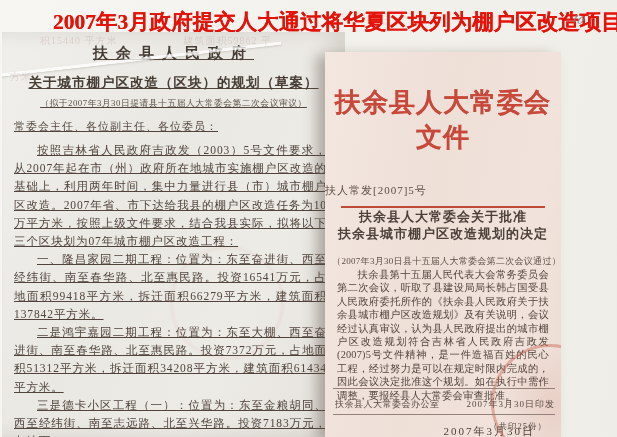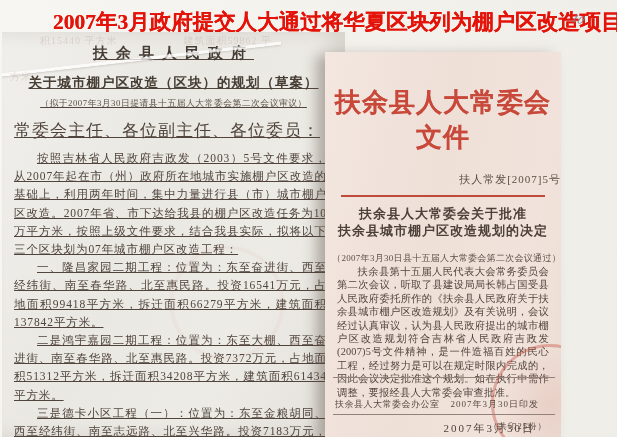--- a/index.html
+++ b/index.html
@@ -25,21 +25,21 @@
     position:absolute;left:2px;top:32px;width:343px;height:405px;
     background:linear-gradient(115deg,#f0efeb 0%,#eae8e3 40%,#edebe6 70%,#e4e1db 100%);
     box-shadow:inset -14px 0 18px rgba(120,110,100,.18);
     color:#50443c;overflow:hidden;text-decoration:underline;
   }
   .lp-org{margin-top:12px;text-align:center;font-size:15px;font-weight:bold;
     letter-spacing:8px;color:#453c35;}
   .lp-title{margin-top:11px;text-align:center;font-size:13.5px;font-weight:bold;
     letter-spacing:1px;color:#463d35;}
   .lp-note{margin-top:6px;text-align:center;font-size:8.8px;color:#5d5148;letter-spacing:.5px;}
-  .lp-salut{margin:9px 0 0 12px;font-size:17px;letter-spacing:1px;}
+  .lp-salut{margin:9px 0 0 12px;font-size:11px;letter-spacing:1px;}
   .lp-body{margin:7px 18px 0 12px;font-size:11.5px;line-height:18.2px;
     letter-spacing:.9px;text-align:justify;}
   .lp-body p{margin:0;text-indent:2em;}
   .bleed{position:absolute;color:#b4958c;opacity:.30;font-size:10px;
     letter-spacing:1px;filter:blur(.4px);white-space:nowrap;}
   .seal-faint{
     position:absolute;left:168px;top:214px;width:108px;height:108px;border-radius:50%;
     border:3px solid rgba(190,110,95,.35);opacity:.22;filter:blur(1px);
   }
   .crease{
@@ -49,39 +49,39 @@
   }
   
   .right-page{
     position:absolute;left:325px;top:52px;width:236px;height:385px;
     background:linear-gradient(100deg,#f3e7e0 0%,#eedfd7 45%,#f1e3db 80%,#ecdcd3 100%);
     box-shadow:-9px 3px 12px rgba(90,78,68,.38);
     color:#53463e;overflow:hidden;
   }
   .rp-masthead{margin-top:33px;text-align:center;font-size:26px;font-weight:bold;
     letter-spacing:1px;color:#c8483a;text-shadow:0 0 .6px rgba(200,72,58,.7);}
-  .rp-number{margin-top:17px;text-align:right;font-size:11px;color:#5c4c44;letter-spacing:1px;}
+  .rp-number{margin-top:28px;text-align:left;font-size:11px;color:#5c4c44;letter-spacing:1px;}
   .rp-rule{margin:8px 16px 0 16px;border:0;border-top:2px solid #c04a3a;}
-  .rp-dtitle{margin-top:8px;text-align:center;font-size:13px;font-weight:bold;
+  .rp-dtitle{text-align:center;font-size:13px;font-weight:bold;
     letter-spacing:1px;color:#4c403a;line-height:17px;}
   .rp-adopt{margin-top:13px;text-align:right;font-size:9px;color:#5d4f47;letter-spacing:.3px;}
   .rp-body{margin:0 12px 0 12px;font-size:10.3px;line-height:13.4px;
     letter-spacing:.2px;text-align:justify;text-indent:2em;color:#52453d;}
   .rp-date{margin:22px 26px 0 0;text-align:right;font-size:11px;letter-spacing:2px;color:#4e423a;}
   .rp-seal{
     position:absolute;left:166px;top:292px;width:112px;height:112px;border-radius:50%;
     border:3px solid rgba(199,88,72,.42);
     background:radial-gradient(circle at 50% 50%,rgba(199,88,72,.10) 0%,rgba(199,88,72,.02) 55%,transparent 70%);
     filter:blur(.4px);
   }
   .rp-footer{position:absolute;left:8px;right:6px;bottom:26px;
-    border-top:1.5px solid #93817a;padding-top:20px;
+    border-top:1.5px solid #93817a;padding-top:9px;
     display:flex;justify-content:space-between;font-size:9px;color:#564940;}
   .rp-footer .office{margin-left:2px;letter-spacing:.5px;}
-  .rp-footer .printdate{margin-right:16px;letter-spacing:1px;}
+  .rp-footer .printdate{margin-right:0;letter-spacing:1px;}
   .rp-footer2{position:absolute;left:8px;right:6px;bottom:22px;border-top:1px solid #93817a;}
   .rp-copies{position:absolute;right:14px;bottom:4px;font-size:8.5px;color:#5a4c44;letter-spacing:1px;}
 </style>
 </head>
 <body>
 
 <div class="banner">2007年3月政府提交人大通过将华夏区块列为棚户区改造项目</div>
 <div class="pagenum">10</div>
 
 <div class="left-page">

